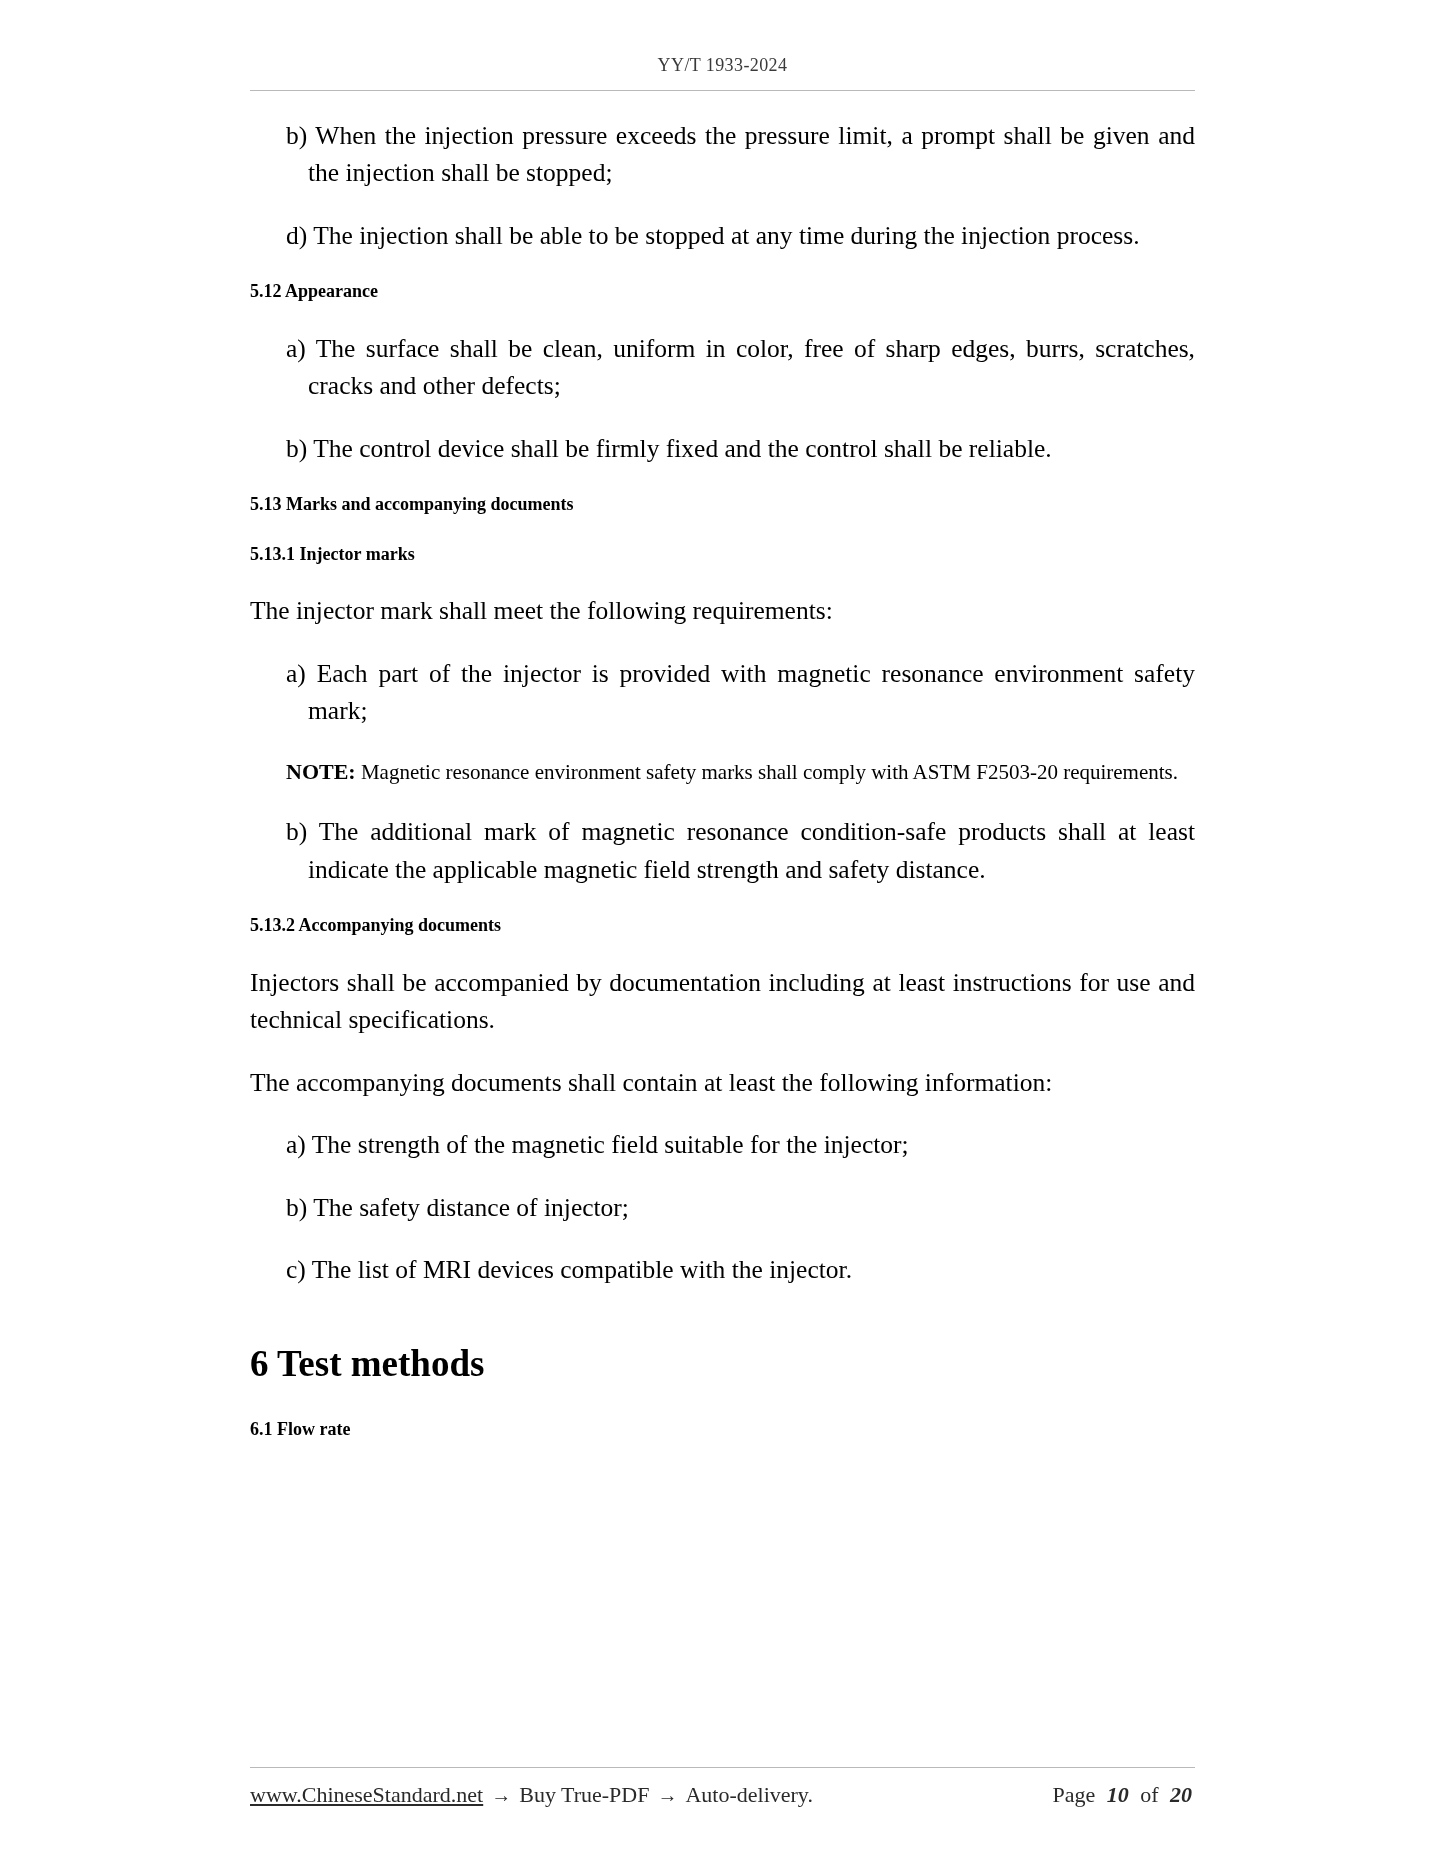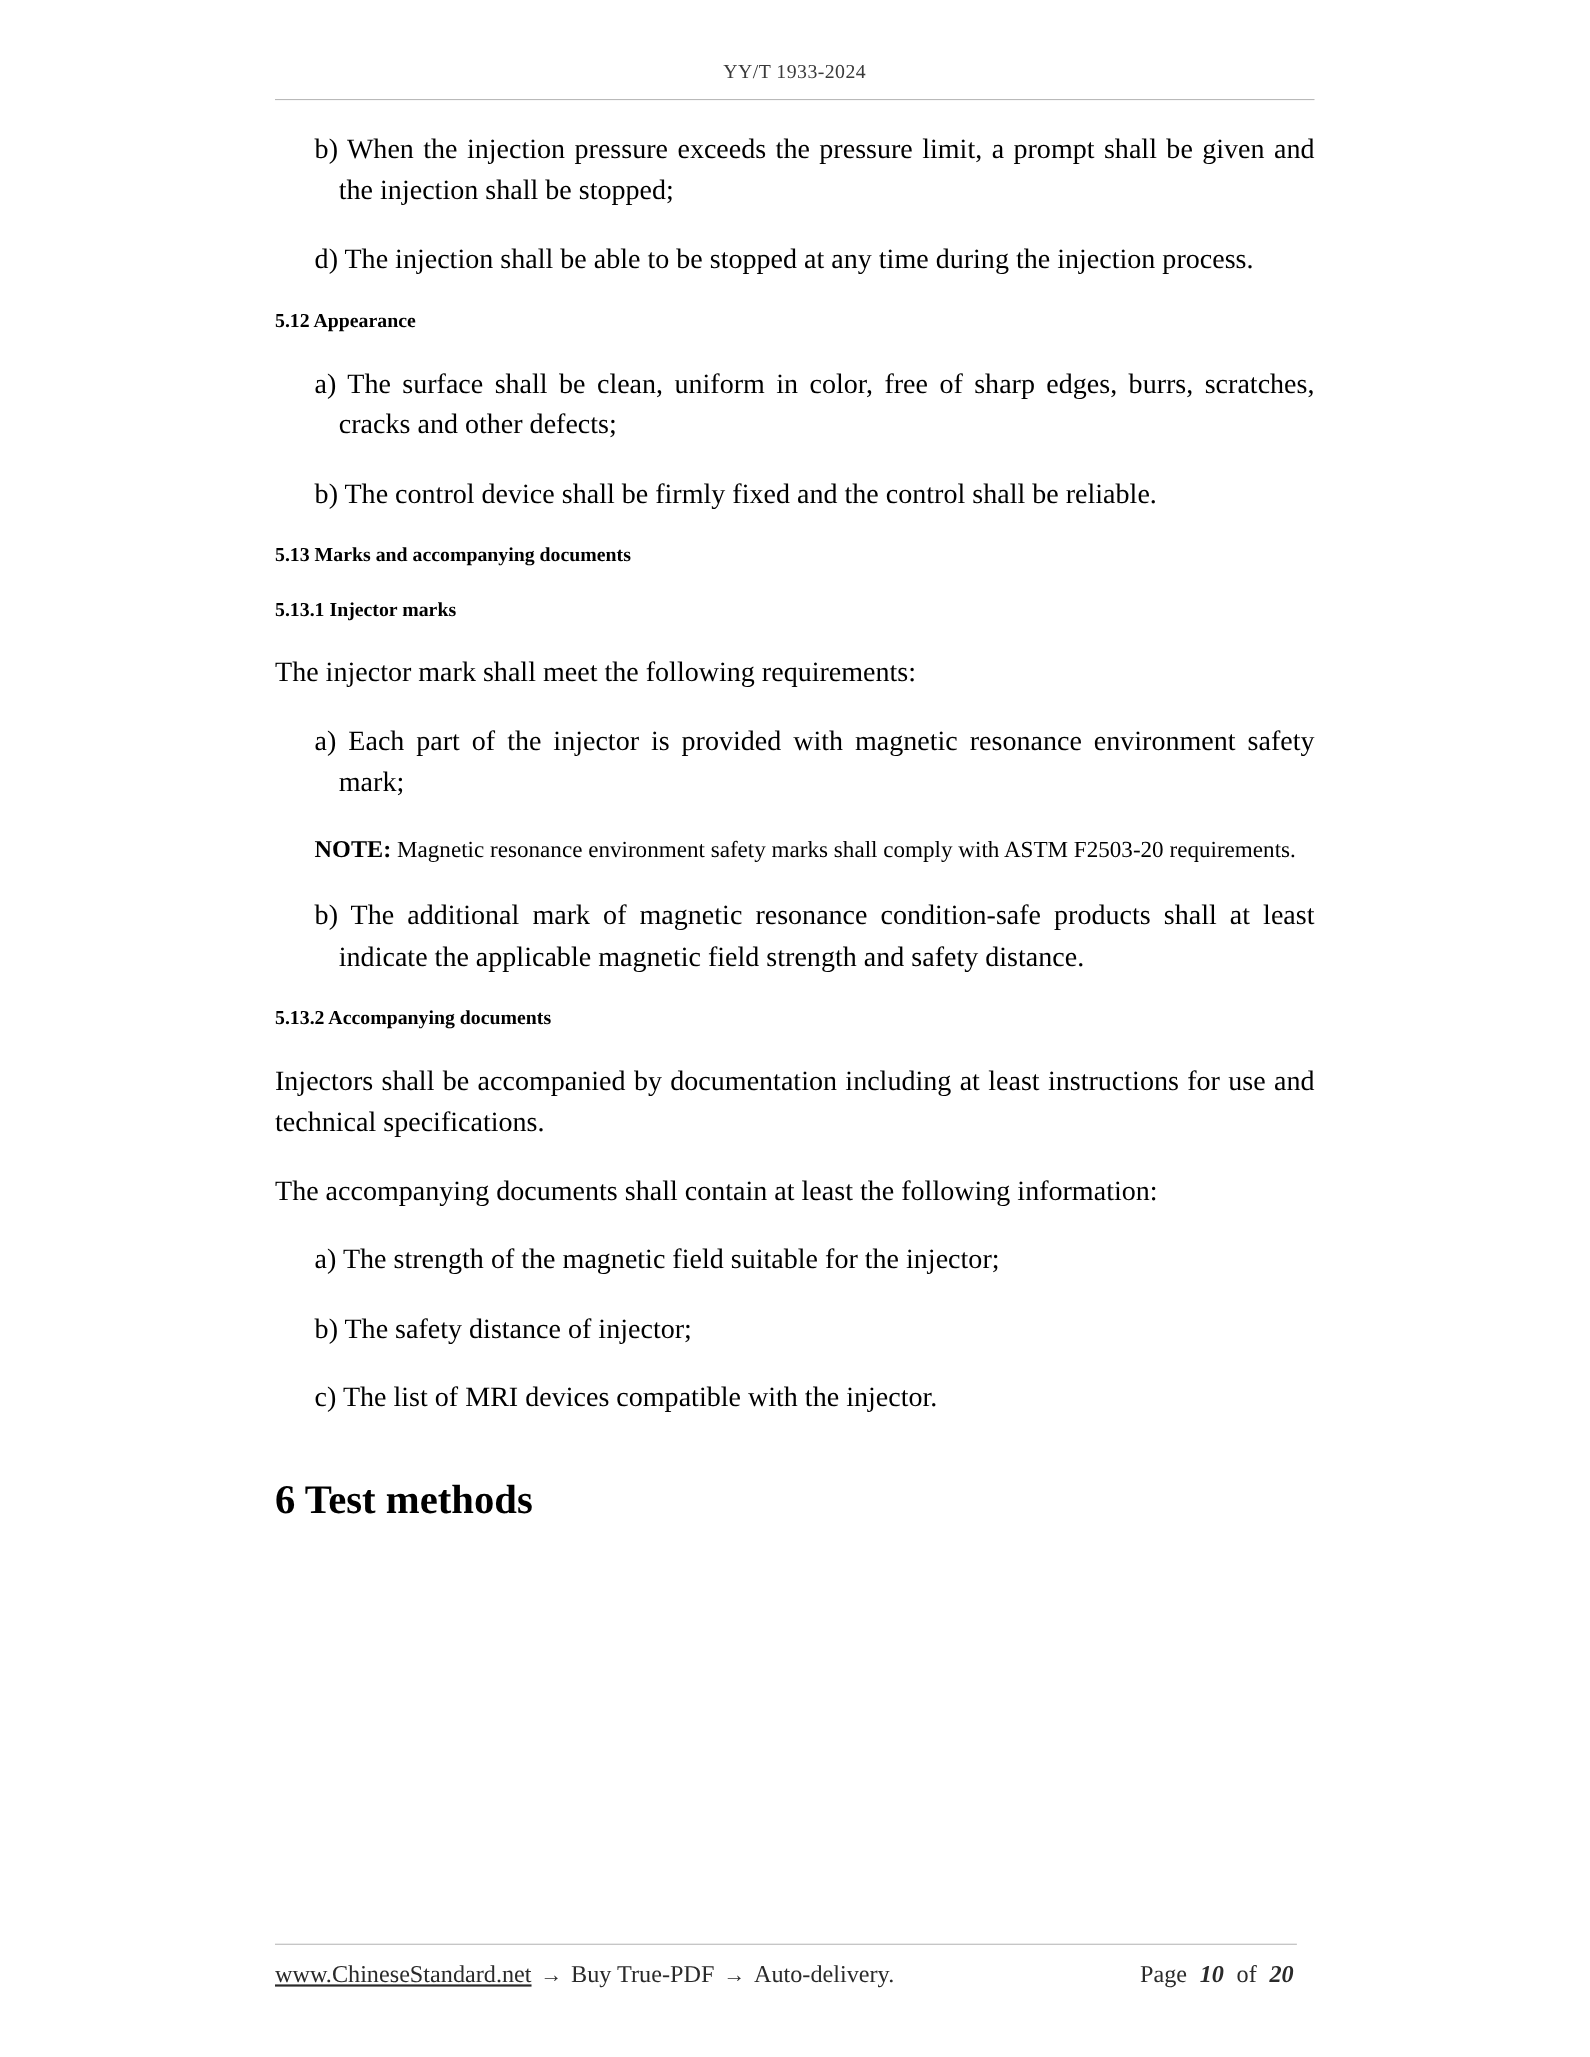--- a/index.html
+++ b/index.html
@@ -74,21 +74,21 @@
     font-family: Liberation Serif, serif;
   }
   h2.chapter {
     font-size: 37px;
     font-weight: bold;
     margin: 54px 0 32px 0;
   }
   .footer {
     position: absolute;
     left: 250px;
-    right: 266px;
+    right: 250px;
     bottom: 62px;
   }
   .footer-rule {
     border-top: 1px solid #b9b9b9;
     margin-bottom: 14px;
   }
   .footer-row {
     display: flex;
     justify-content: space-between;
     align-items: baseline;
@@ -144,20 +144,21 @@
 
     <h3 class="sec">5.13.2 Accompanying documents</h3>
     <p class="body-para">Injectors shall be accompanied by documentation including at least instructions for use and technical specifications.</p>
     <p class="body-para">The accompanying documents shall contain at least the following information:</p>
 
     <div class="list-item">a) The strength of the magnetic field suitable for the injector;</div>
     <div class="list-item">b) The safety distance of injector;</div>
     <div class="list-item">c) The list of MRI devices compatible with the injector.</div>
 
     <h2 class="chapter">6 Test methods</h2>
+    <h3 class="sec">6.1 Flow rate</h3>
 
   </div>
 
   <div class="footer">
     <div class="footer-rule"></div>
     <div class="footer-row">
       <div class="footer-left">
         <span class="link">www.ChineseStandard.net</span>
         <span class="arrow">→</span>
         <span>Buy True-PDF</span>

